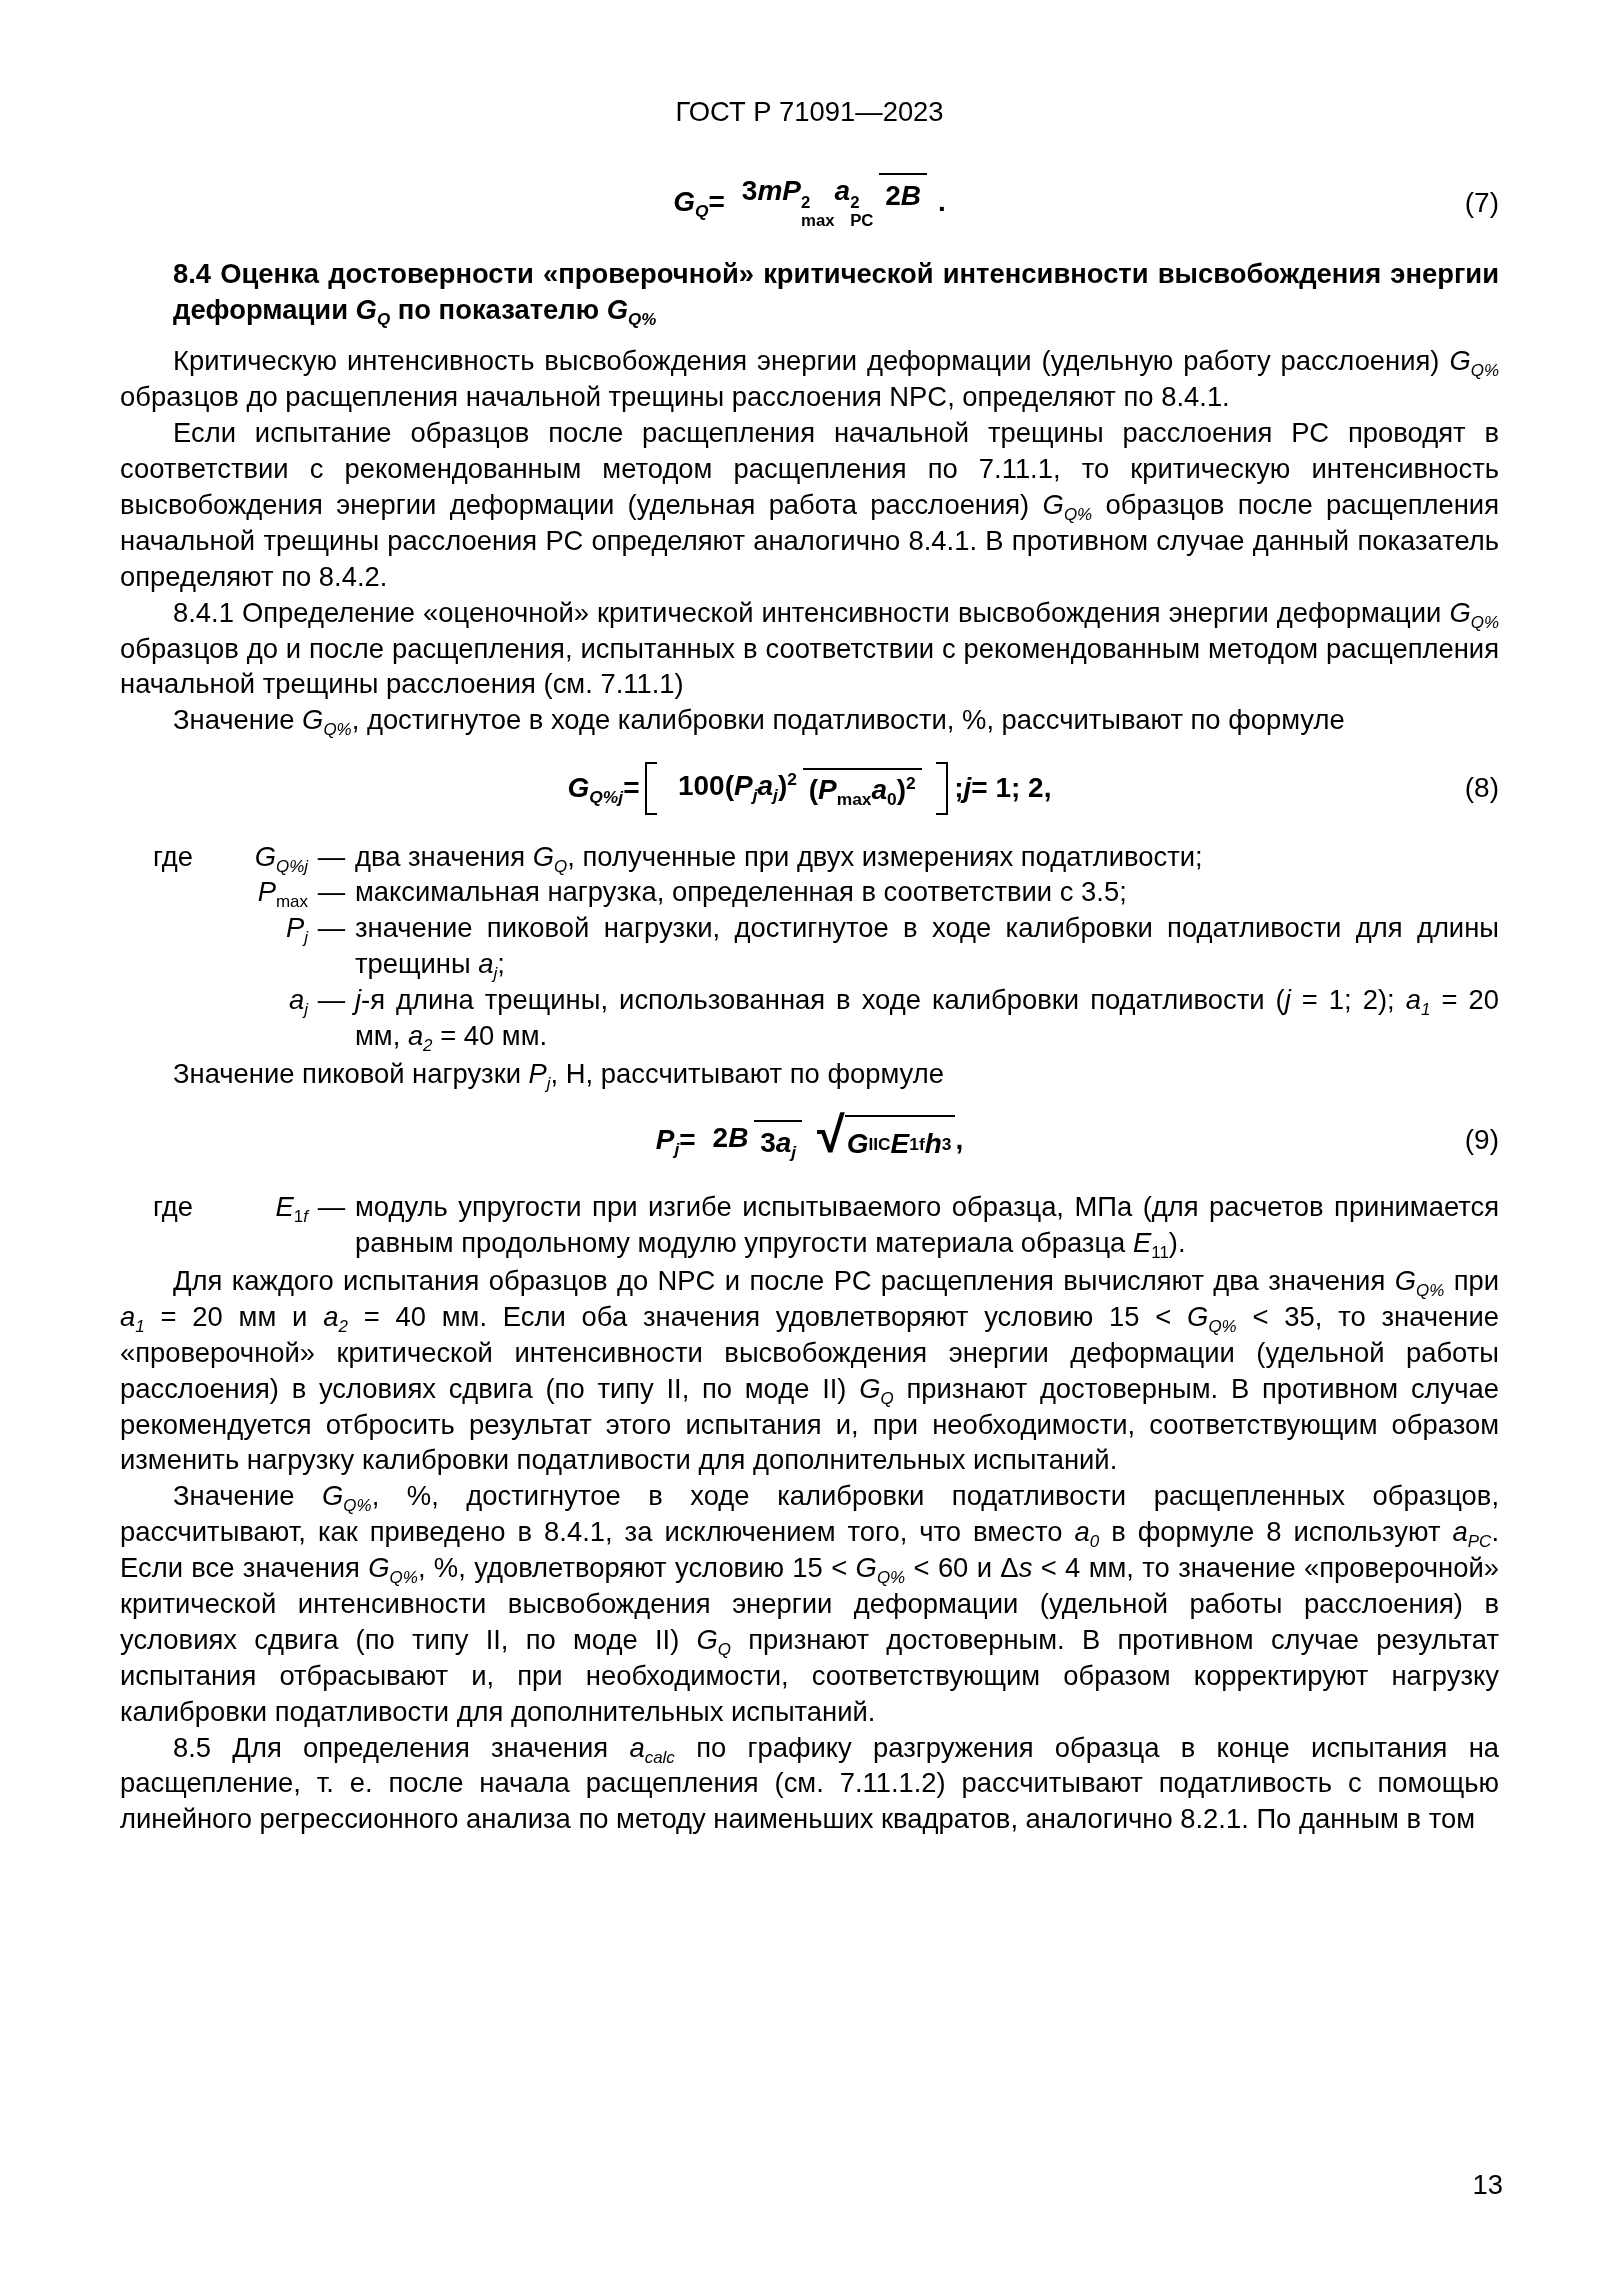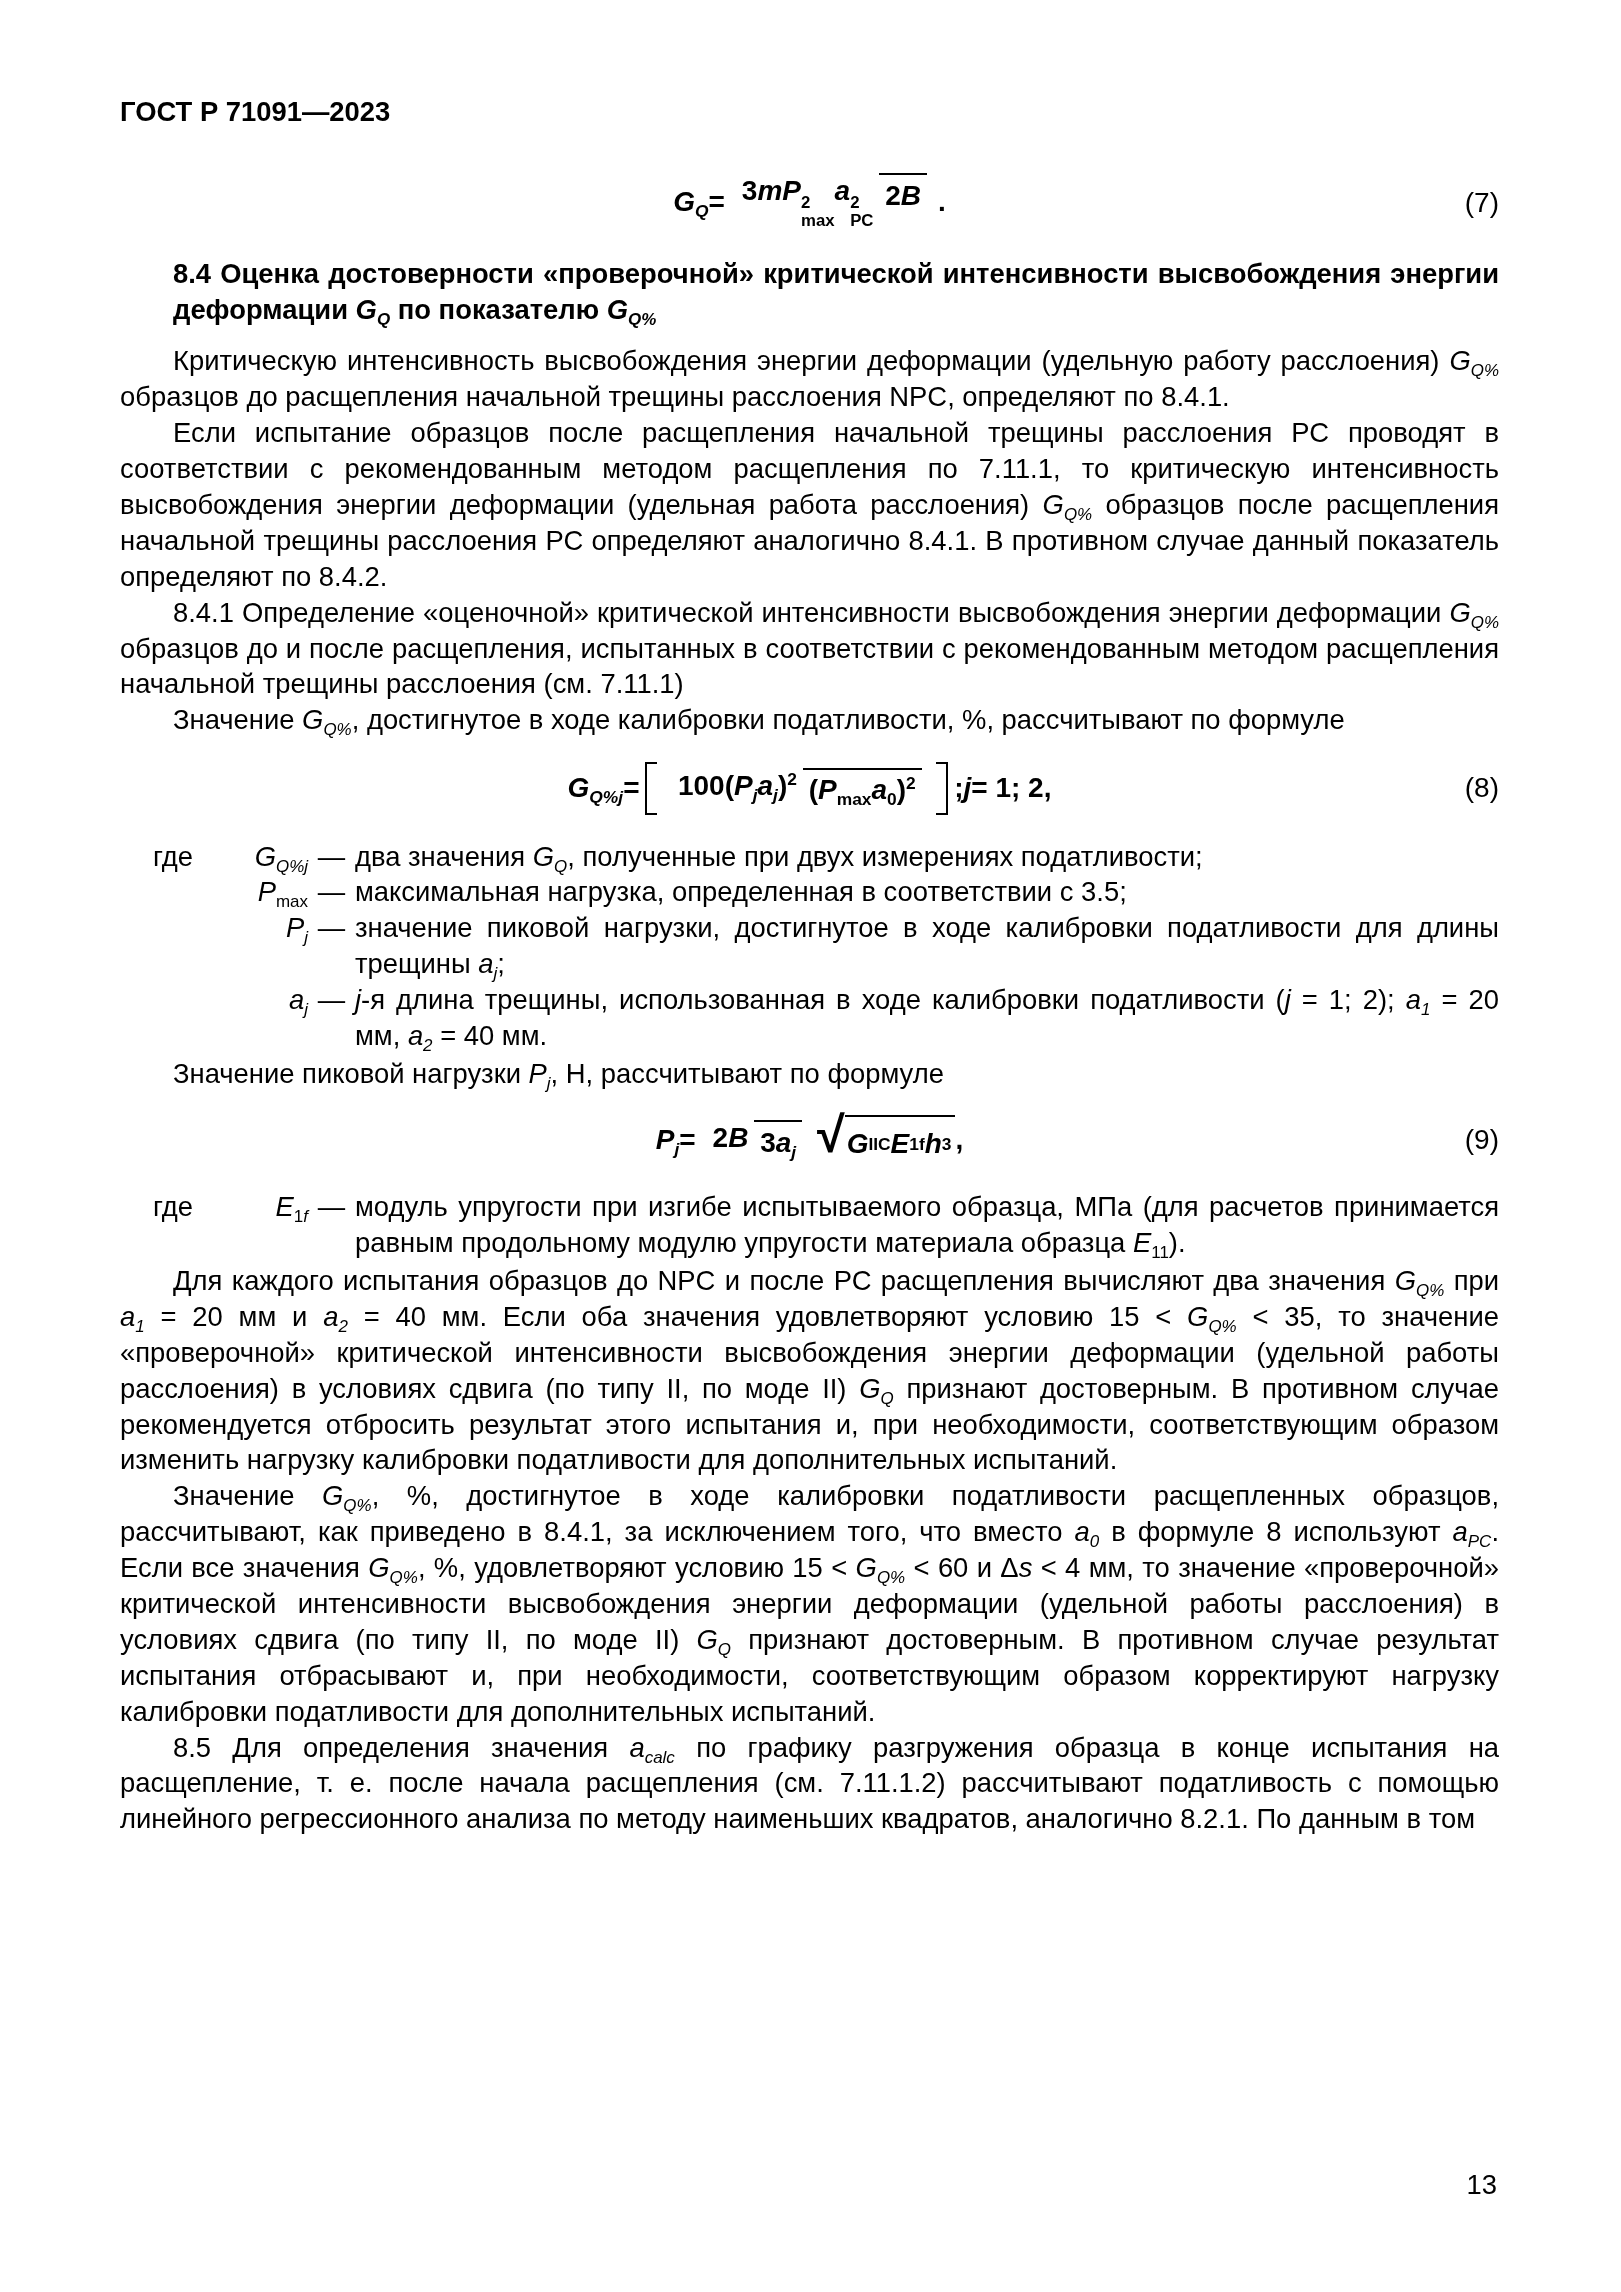--- a/index.html
+++ b/index.html
@@ -5,21 +5,21 @@
   * { margin: 0; padding: 0; box-sizing: border-box; }
   html, body { background: #ffffff; }
   .page {
     width: 1621px; height: 2293px;
     background: #fff; color: #000;
     font-family: "Liberation Sans", sans-serif;
     font-size: 27.4px; line-height: 1.31;
     padding: 94px 122px 0 120px;
     position: relative; overflow: hidden;
   }
-  .page-header { text-align: left; font-weight: bold; margin-bottom: 43px; }
+  .page-header { text-align: center; font-weight: normal; margin-bottom: 43px; }
   .doc-body { text-align: justify; }
   .para { text-align: justify; text-indent: 53px; }
   .heading { font-weight: bold; margin: 19.6px 0 15.7px 53px; text-align: justify; }
 
   .formula-row { position: relative; text-align: center; margin: 23.5px 0; font-weight: bold; font-size: 28px; }
   .formula-content { display: inline-flex; align-items: center; }
   .formula-number { position: absolute; right: 0; top: 50%; transform: translateY(-50%); font-weight: normal; }
 
   .frac { display: inline-flex; flex-direction: row; vertical-align: middle; text-align: center; margin: 0 11px; }
   .fnum { display: block; padding: 0 5.9px 2.9px; }
@@ -41,21 +41,21 @@
   .rad { font-size: 1.8em; line-height: 1; align-self: flex-start; font-style: normal; transform: translateY(-4.9px); }
   .cand { border-top: 2.9px solid #000; padding: 4.9px 3.9px 0 2px; display: inline-flex; align-items: center; }
 
   .deflist { margin: 2px 0; }
   .def-item { display: flex; align-items: baseline; }
   .def-lead { width: 61px; flex: none; margin-left: 33px; }
   .def-term { width: 94px; flex: none; text-align: right; }
   .def-dash { flex: none; padding: 0 9.8px; }
   .def-desc { flex: 1; text-align: justify; }
 
-  .page-footer { position: absolute; right: 124px; bottom: 90px; }
+  .page-footer { position: absolute; right: 118px; bottom: 90px; }
 </style>
 </head>
 <body>
 
 <div class="page">
   <div class="page-header">
     <span>ГОСТ Р 71091—2023</span>
   </div>
   <div class="doc-body">
       <div class="formula-row"><span class="formula-content"><i>G<sub>Q</sub></i> = <span class="frac">

